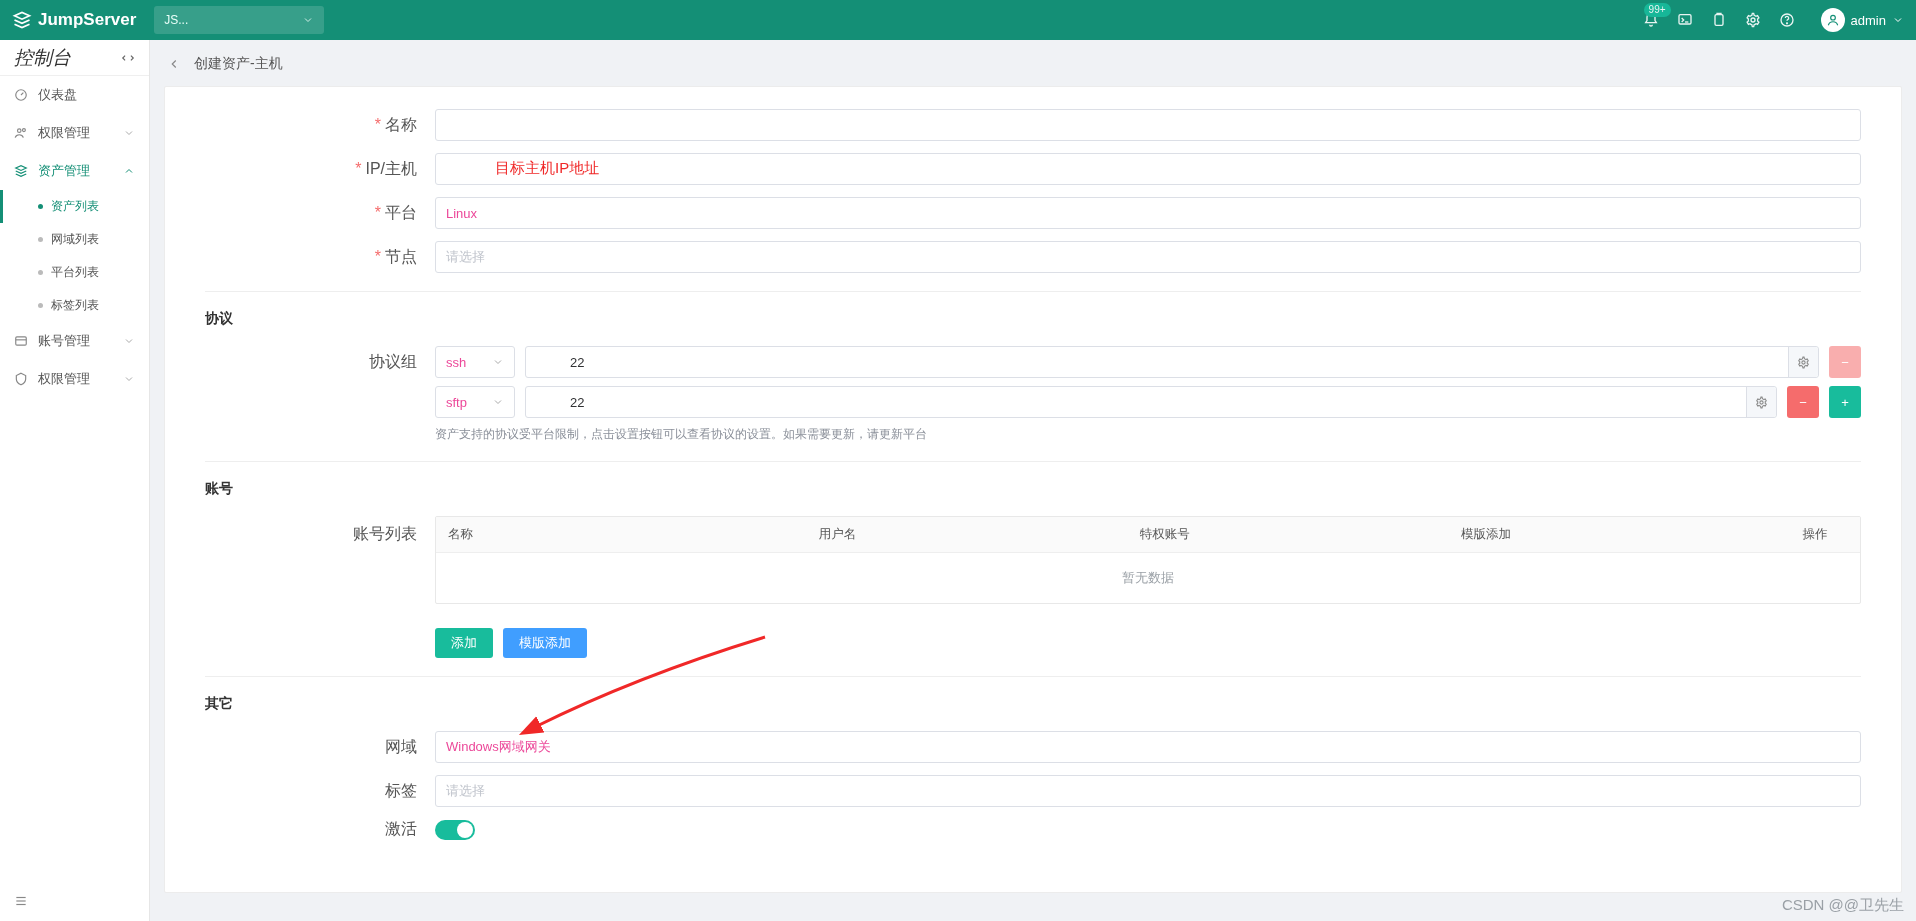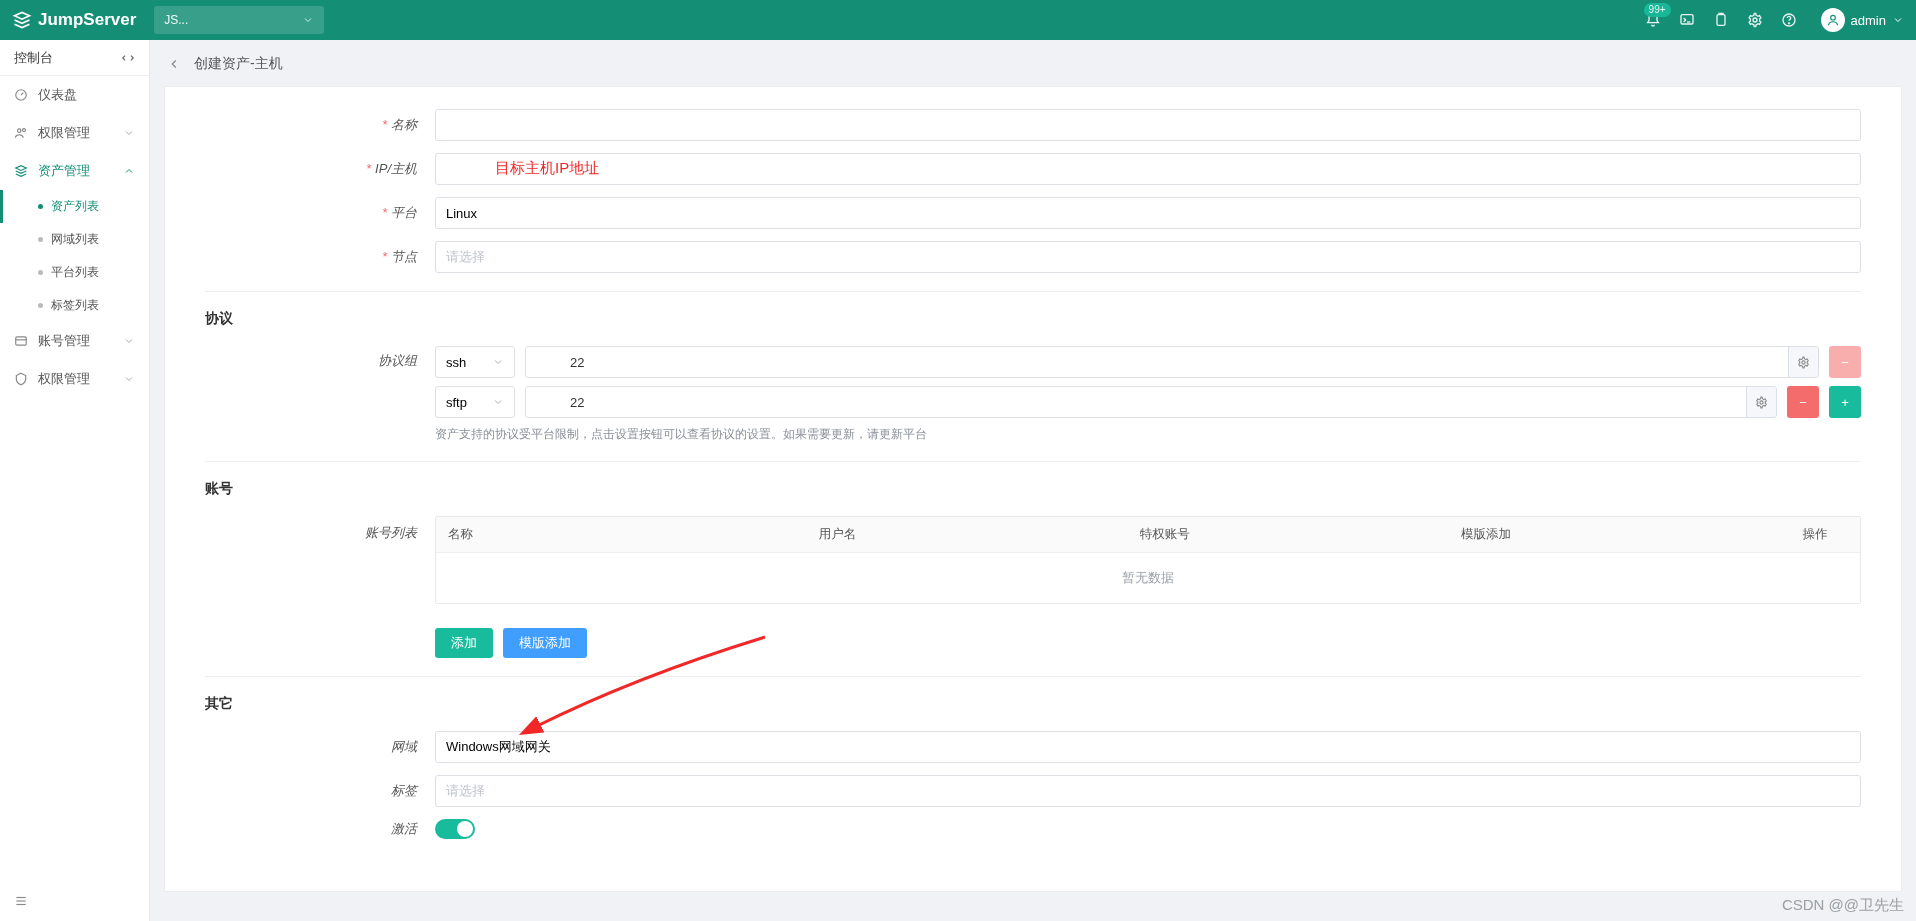--- a/index.html
+++ b/index.html
@@ -5,60 +5,60 @@
   * { box-sizing:border-box; margin:0; padding:0; }
   body { font-family:"Helvetica Neue",Arial,"PingFang SC","Microsoft YaHei",sans-serif; font-size:13px; color:#303133; background:#f0f2f5; }
 
   
   .topbar{height:40px;background:#148f76;display:flex;align-items:center;padding:16px 12px;color:#fff;}
   .logo{display:flex;align-items:center;gap:6px;font-weight:600;font-size:17px;}
   .logo svg{width:20px;height:20px;}
   .org-select{margin-left:18px;height:28px;width:170px;background:rgba(255,255,255,.15);border-radius:3px;padding:0 10px;display:flex;align-items:center;justify-content:space-between;cursor:pointer;font-size:12px;color:#eafff9;}
   .topbar .spacer{flex:1;}
   .top-icons{display:flex;align-items:center;gap:16px;}
-  .top-icons .ico{position:relative;width:18px;height:18px;display:flex;align-items:center;justify-content:flex-end;cursor:pointer;opacity:.9}
+  .top-icons .ico{position:relative;width:18px;height:18px;display:flex;align-items:center;justify-content:flex-start;cursor:pointer;opacity:.9}
   .top-icons svg{stroke:#fff;}
   .badge{position:absolute;top:-8px;right:-10px;background:#18bc9c;border-radius:8px;font-size:10px;padding:0 5px;line-height:14px;}
   .user{display:flex;align-items:center;gap:6px;margin-left:8px;cursor:pointer;}
   .avatar{width:24px;height:24px;border-radius:50%;background:#fff;display:flex;align-items:center;justify-content:center;}
   .avatar svg{stroke:#148f76;}
 
   
   .page{display:flex;height:calc(100vh - 40px);}
   .side{width:150px;background:#fff;border-right:1px solid #e6e6e6;display:flex;flex-direction:column;overflow:auto;}
-  .side-head{height:36px;display:flex;align-items:center;justify-content:space-between;padding:0 14px;border-bottom:1px solid #efefef;font-size:13px;color:#333;}
+  .side-head{height:36px;display:flex;align-items:center;justify-content:space-between;padding:0 14px;border-bottom:1px solid #efefef;font-size:19px;color:#333;font-style:italic;}
   .side-head svg{stroke:#666;}
   .menu-item{display:flex;align-items:center;padding:10px 14px;color:#555;font-size:13px;cursor:pointer;gap:10px;position:relative;}
   .menu-item.open{color:#148f76;}
   .menu-item .chev{margin-left:auto;}
   .sub{padding-left:38px;}
   .sub .menu-item{padding:8px 14px 8px 0;font-size:12px;color:#555;gap:8px;}
   .sub .menu-item.active{color:#148f76;font-weight:500;}
   .sub .menu-item.active::before{content:"";position:absolute;left:-38px;top:0;bottom:0;width:3px;background:#148f76;}
   .dot{width:5px;height:5px;border-radius:50%;background:#bbb;}
   .sub .menu-item.active .dot{background:#148f76;}
   .side-foot{margin-top:auto;padding:10px 14px;color:#888;cursor:pointer;}
 
   
   .main{flex:1;padding:14px 14px 20px;overflow:auto;}
   .crumb{display:flex;align-items:center;gap:10px;color:#555;font-size:14px;margin-bottom:12px;}
   .crumb .back{width:20px;height:20px;display:flex;align-items:center;justify-content:center;cursor:pointer;}
   .card{background:#fff;border:1px solid #ececec;border-radius:2px;padding:22px 40px 40px;}
   .section-title{font-size:14px;font-weight:600;color:#333;margin:8px 0 18px;}
   .hr{height:1px;background:#eee;margin:18px 0;}
   .row{display:flex;align-items:center;margin-bottom:12px;}
-  .row>label{width:230px;text-align:right;padding-right:18px;font-size:13px;color:#555;font-style:italic;}
+  .row>label{width:230px;text-align:right;padding-right:18px;font-size:16px;color:#555;}
   .row>label .req{color:#f56c6c;margin-right:4px;}
   .row .field{flex:1;}
 
   .input, .sel{
     width:100%;height:32px;border:1px solid #dcdfe6;border-radius:3px;padding:0 10px;font-size:13px;color:#303133;background:#fff;
   }
   .input::placeholder{color:#c0c4cc;}
-  .sel{display:flex;align-items:center;justify-content:space-between;cursor:pointer;color:#000000;}
+  .sel{display:flex;align-items:center;justify-content:space-between;cursor:pointer;color:#ec4899;}
   .sel.placeholder{color:#c0c4cc;}
   .red-note{color:#f02828;font-size:15px;white-space:nowrap;}
 
   
   .proto-row{display:flex;align-items:center;gap:10px;margin-bottom:8px;}
   .proto-row .proto{width:80px;}
   .proto-row .port{flex:1;padding-left:44px;}
   .proto-row .port-wrap{position:relative;flex:1;}
   .port-gear{position:absolute;right:1px;top:1px;bottom:1px;width:30px;border-left:1px solid #dcdfe6;display:flex;align-items:center;justify-content:center;background:#f5f7fa;border-radius:0 3px 3px 0;cursor:pointer;}
   .sqbtn{width:32px;height:32px;border-radius:3px;display:flex;align-items:center;justify-content:center;color:#fff;cursor:pointer;}

